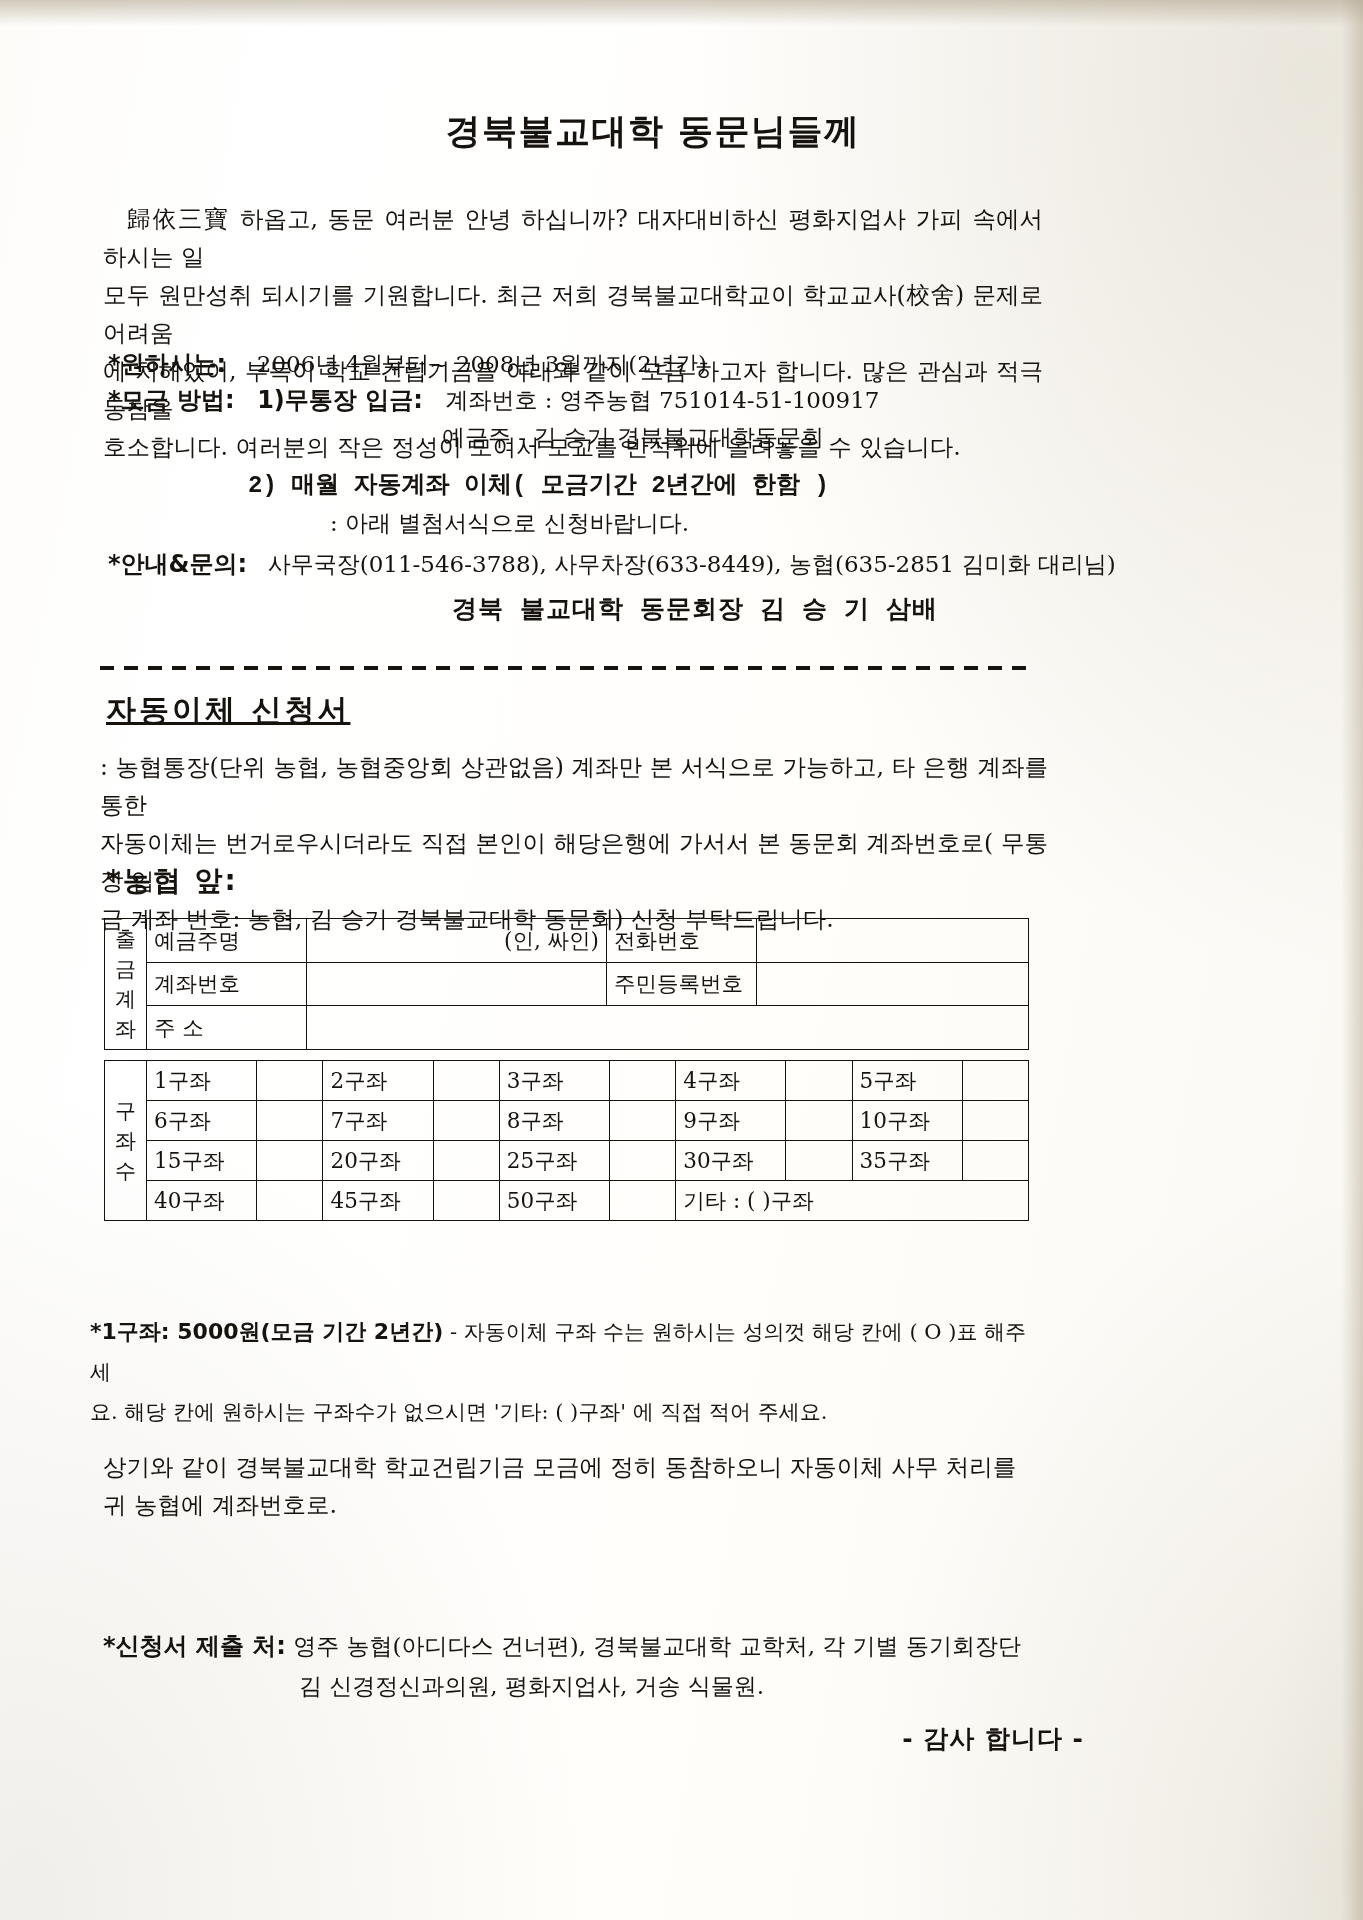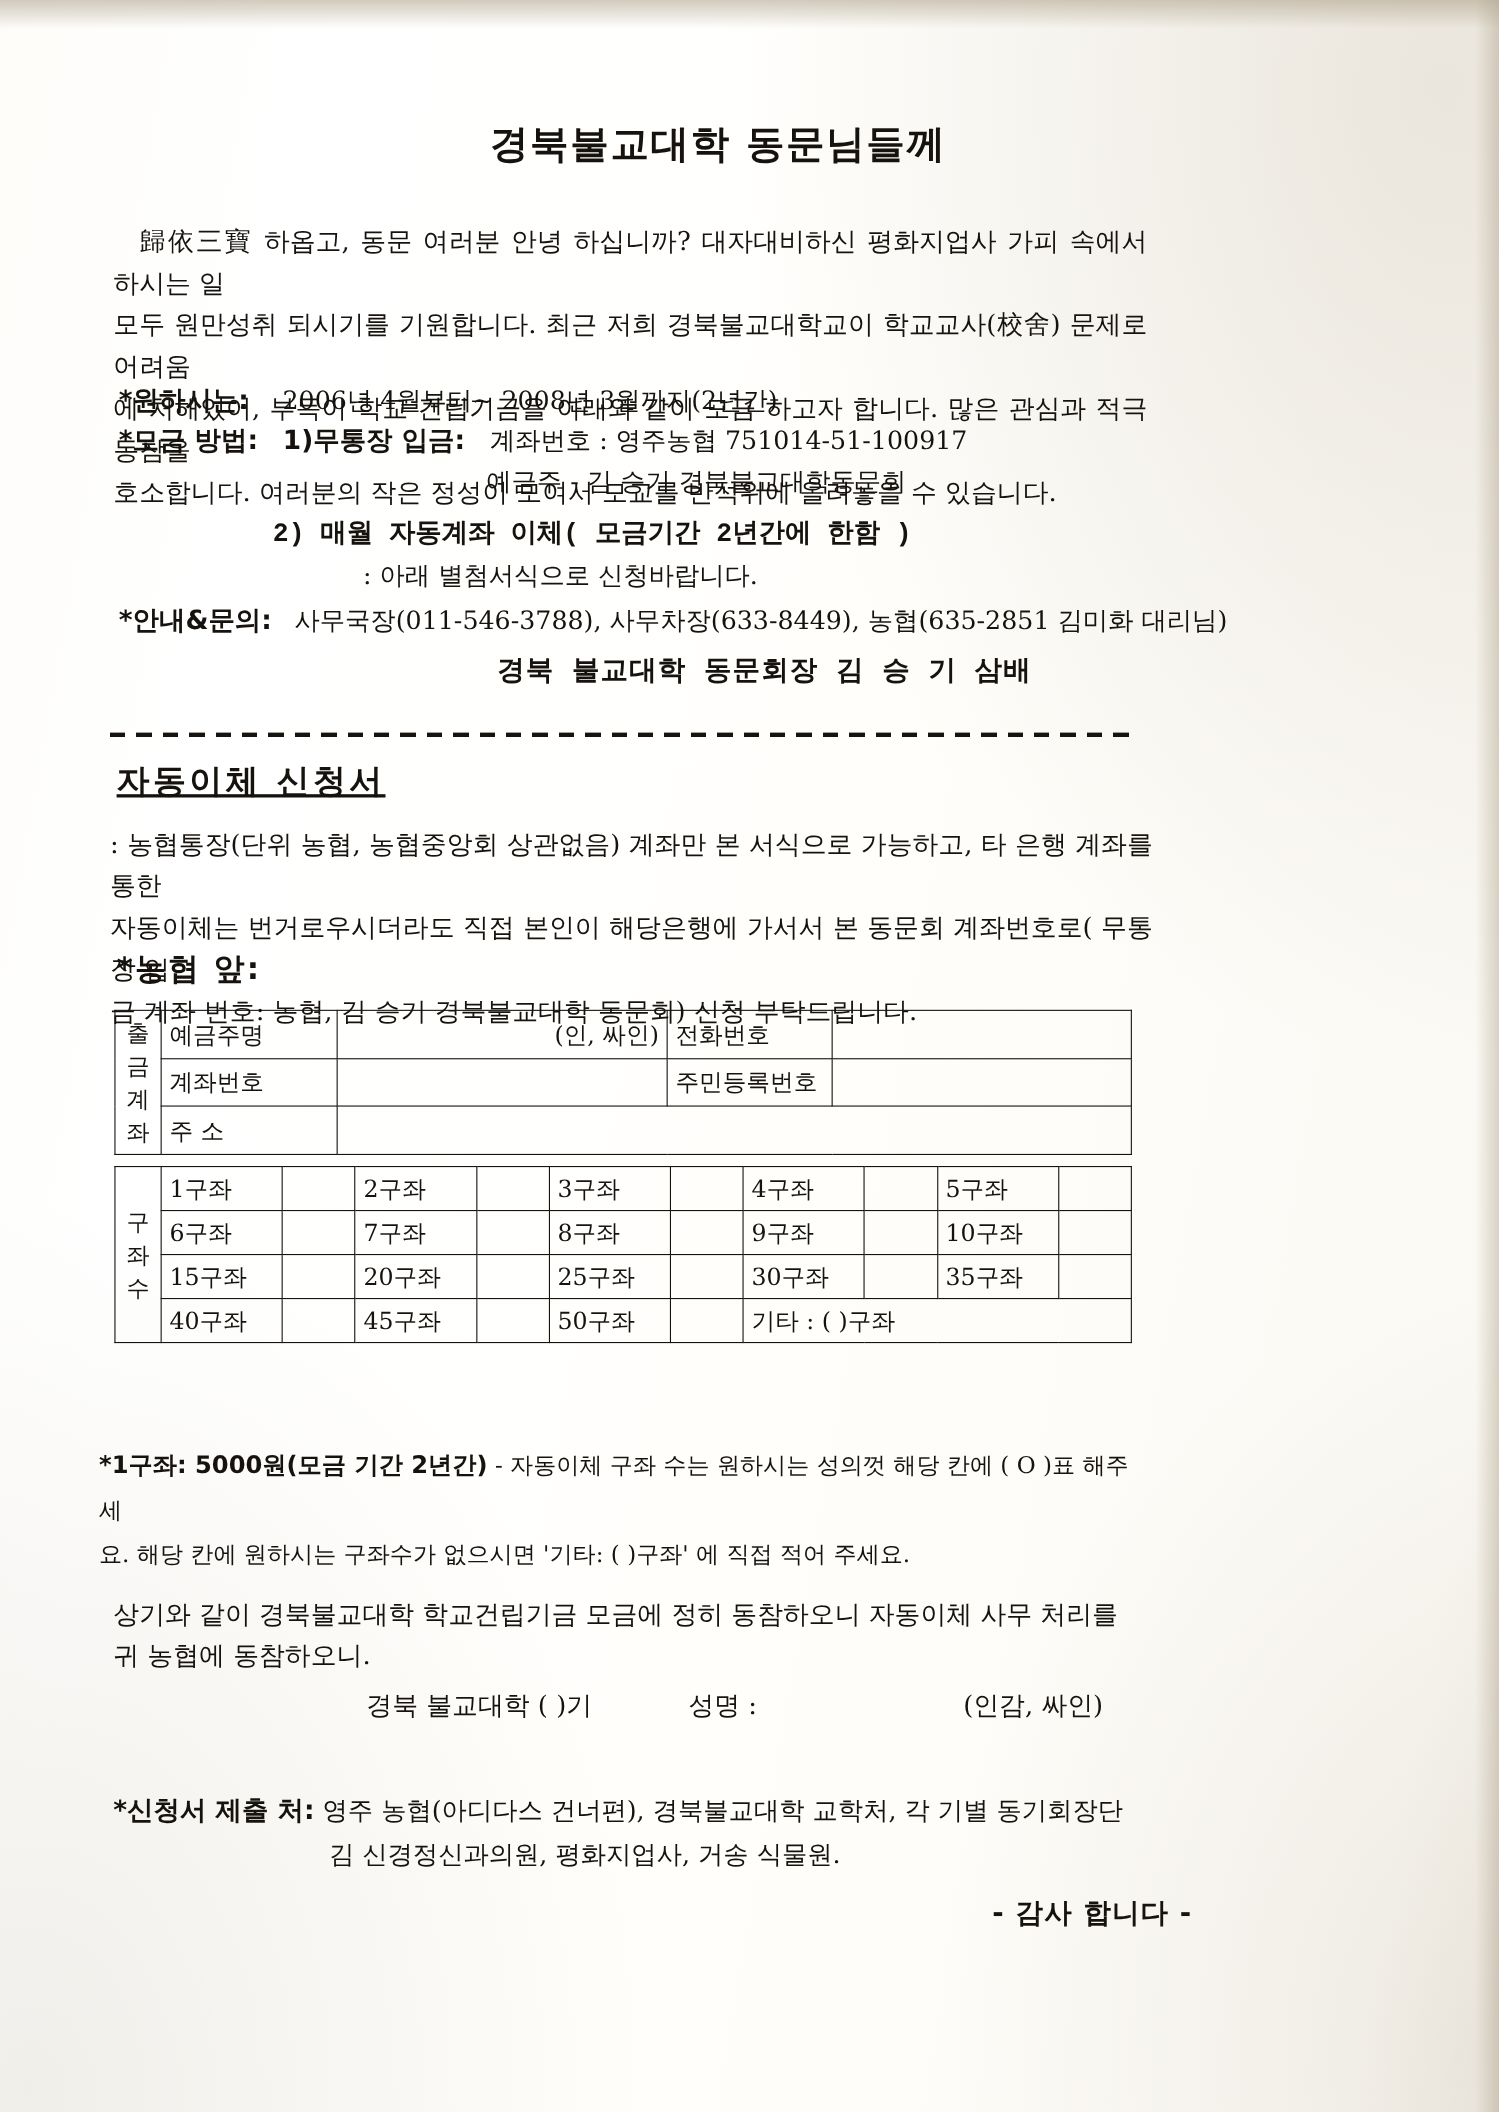--- a/index.html
+++ b/index.html
@@ -339,28 +339,23 @@
     </tbody>
   </table>
 
   <div class="footnote" style="top:1312px;">
     <span class="lead">*1구좌: 5000원(모금 기간 2년간)</span><span> - 자동이체 구좌 수는 원하시는 성의껏 해당 칸에 ( O )표 해주세</span>
     <div>요. 해당 칸에 원하시는 구좌수가 없으시면 '기타: (    )구좌' 에 직접 적어 주세요.</div>
   </div>
 
   <div class="closing" style="top:1448px;">
     <div>상기와 같이 경북불교대학 학교건립기금 모금에 정히 동참하오니 자동이체 사무 처리를</div>
-    <div>귀 농협에 동참하오니.</div>
-  </div>
-
-  <div class="sig-row" style="top:1534px;">
-    <span class="s1">경북 불교대학 (    )기</span>
-    <span class="s2">성명 :</span>
-    <span class="s3">(인감, 싸인)</span>
-  </div>
+    <div>귀 농협에 계좌번호로.</div>
+  </div>
+
 
   <div class="submit-block" style="top:1626px;">
     <span class="lead">*신청서 제출 처:</span>
     <span>영주 농협(아디다스 건너편), 경북불교대학 교학처, 각 기별 동기회장단</span>
     <span class="submit-line2">김 신경정신과의원, 평화지업사, 거송 식물원.</span>
   </div>
 
   <div class="thanks" style="top:1722px;">- 감사 합니다 -</div>
 
 </div>

